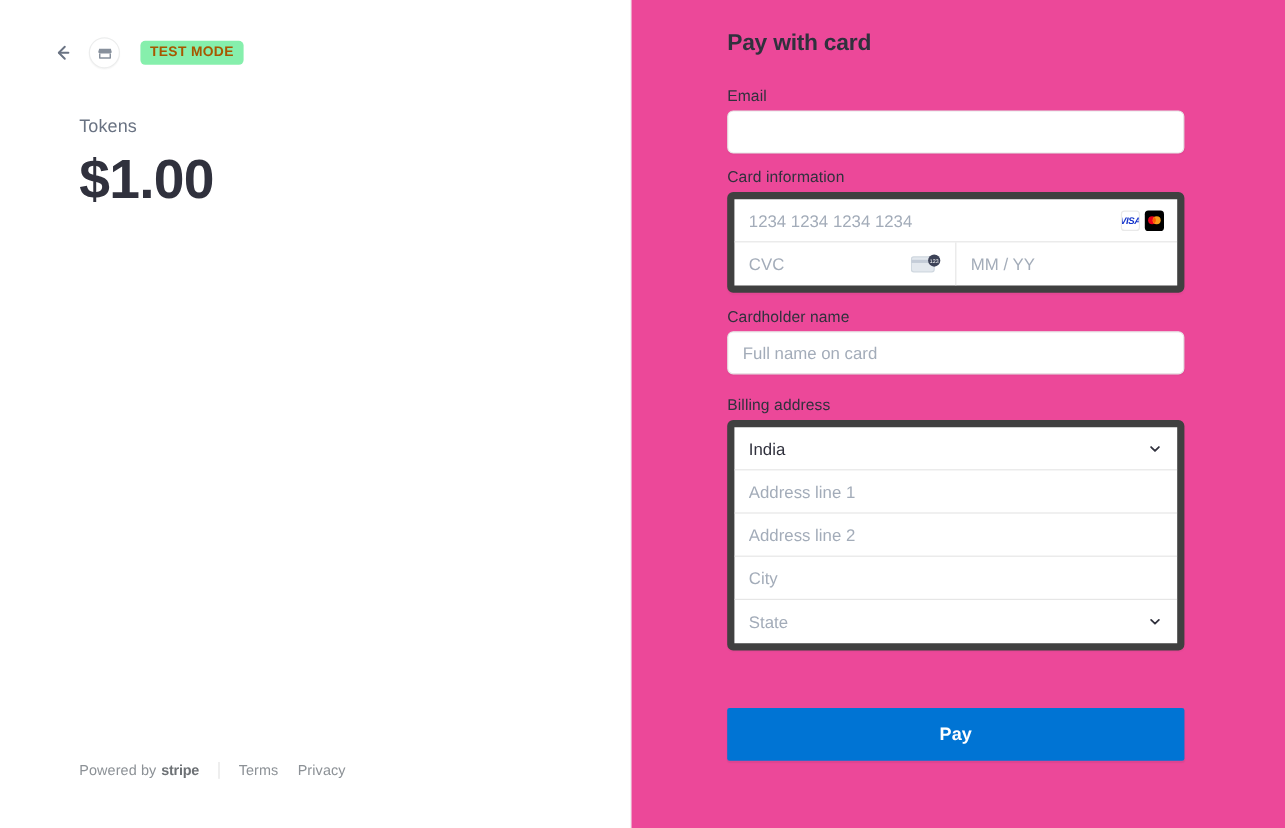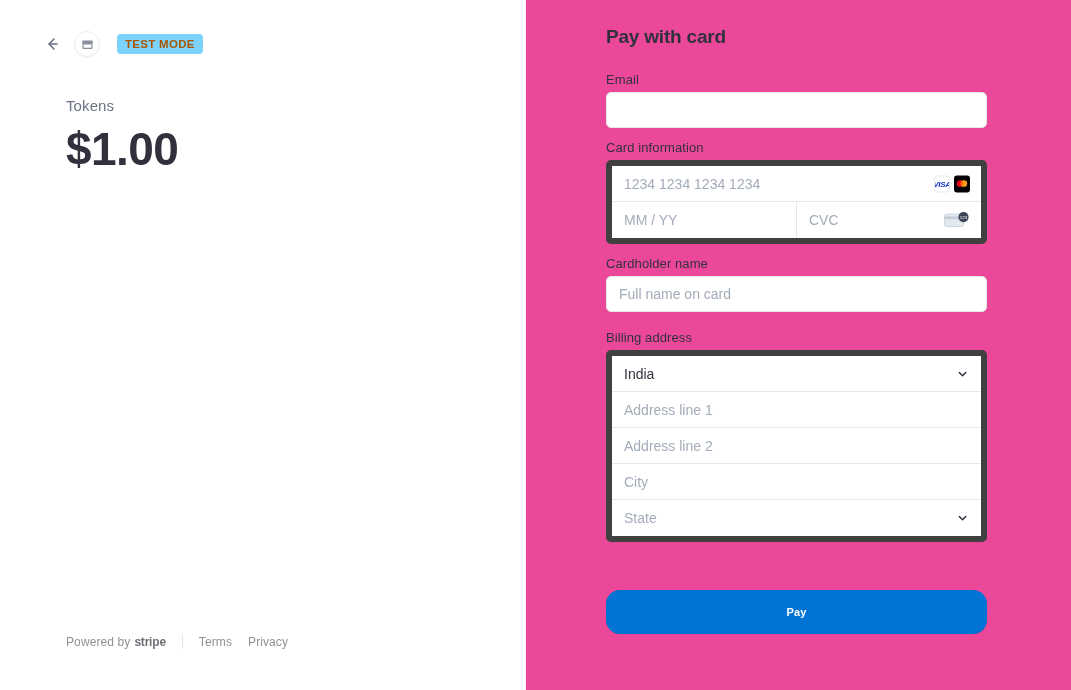--- a/index.html
+++ b/index.html
@@ -64,21 +64,21 @@
     align-items: center;
     justify-content: center;
     flex: 0 0 26px;
   }
 
   .test-badge {
     display: inline-flex;
     align-items: center;
     height: 20px;
     padding: 0 8px;
-    background: #7dd3fc;
+    background: #86efac;
     color: #a75700;
     font-size: 11.5px;
     font-weight: bold;
     letter-spacing: 0.3px;
     border-radius: 4px;
     margin-left: 5px;
   }
 
   .product-block {
     margin-top: 40px;
@@ -301,23 +301,23 @@
     color: #30313d;
   }
 
   .billing-label { margin-top: 18px; }
 
   .pay-button {
     width: 100%;
     height: 44px;
     background: #0074d4;
     border: none;
-    border-radius: 14px;
+    border-radius: 2px;
     color: #ffffff;
-    font-size: 11px;
+    font-size: 15px;
     font-weight: bold;
     cursor: pointer;
     margin-top: 36px;
     font-family: "Liberation Sans", sans-serif;
     letter-spacing: 0.1px;
     box-shadow: 0 1px 1px rgba(0,0,0,0.06);
   }
 </style>
 </head>
 <body>
@@ -397,31 +397,31 @@
                     <circle cx="13.6" cy="7" r="4.6" fill="#f79e1b"></circle>
                     <path d="M11 3.4a4.6 4.6 0 0 0 0 7.2 4.6 4.6 0 0 0 0-7.2Z" fill="#ff5f00"></path>
                   </svg>
                 </div>
               </div>
             </div>
           </div>
 
           <div class="combo-row">
             <div class="combo-cell">
-              <input type="text" value="" placeholder="MM / YY" style="">
-            </div>
-            <div class="combo-cell">
               <input type="text" value="" placeholder="CVC" style="">
               <svg class="cvc-icon" viewBox="0 0 26 17">
                 <rect x="0.5" y="2.5" width="19" height="12.5" rx="2" fill="#e3e8ee" stroke="#cfd7df" stroke-width="1"></rect>
                 <rect x="0.5" y="5" width="19" height="2.6" fill="#c4ccd8"></rect>
                 <circle cx="19.5" cy="5.6" r="5.1" fill="#3c4257"></circle>
                 <text x="19.5" y="7.6" font-size="4.4" fill="#ffffff" text-anchor="middle" font-family="Liberation Sans, sans-serif">123</text>
               </svg>
             </div>
+            <div class="combo-cell">
+              <input type="text" value="" placeholder="MM / YY" style="">
+            </div>
           </div>
 
         </div>
       </div>
 
       
       <div class="field-group">
         <label class="field-label">Cardholder name</label>
         <div class="input-box">
           <input type="text" value="" placeholder="Full name on card" style="">

